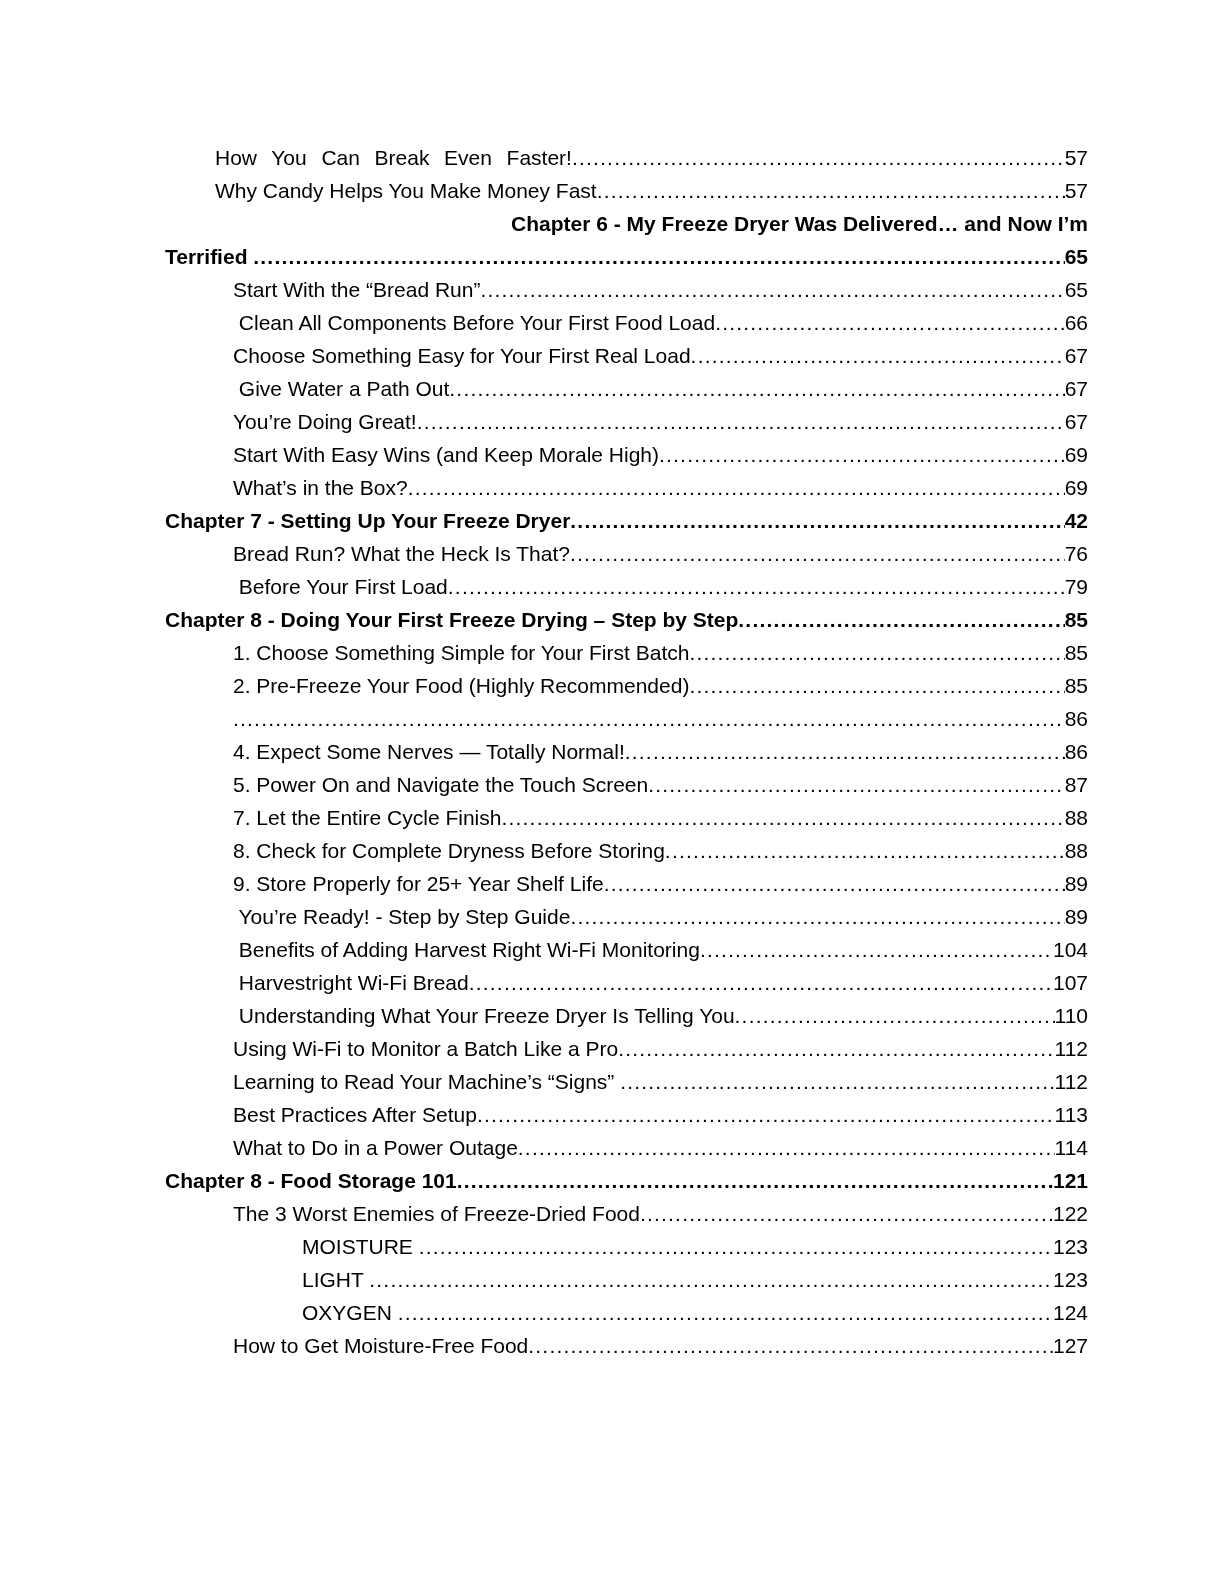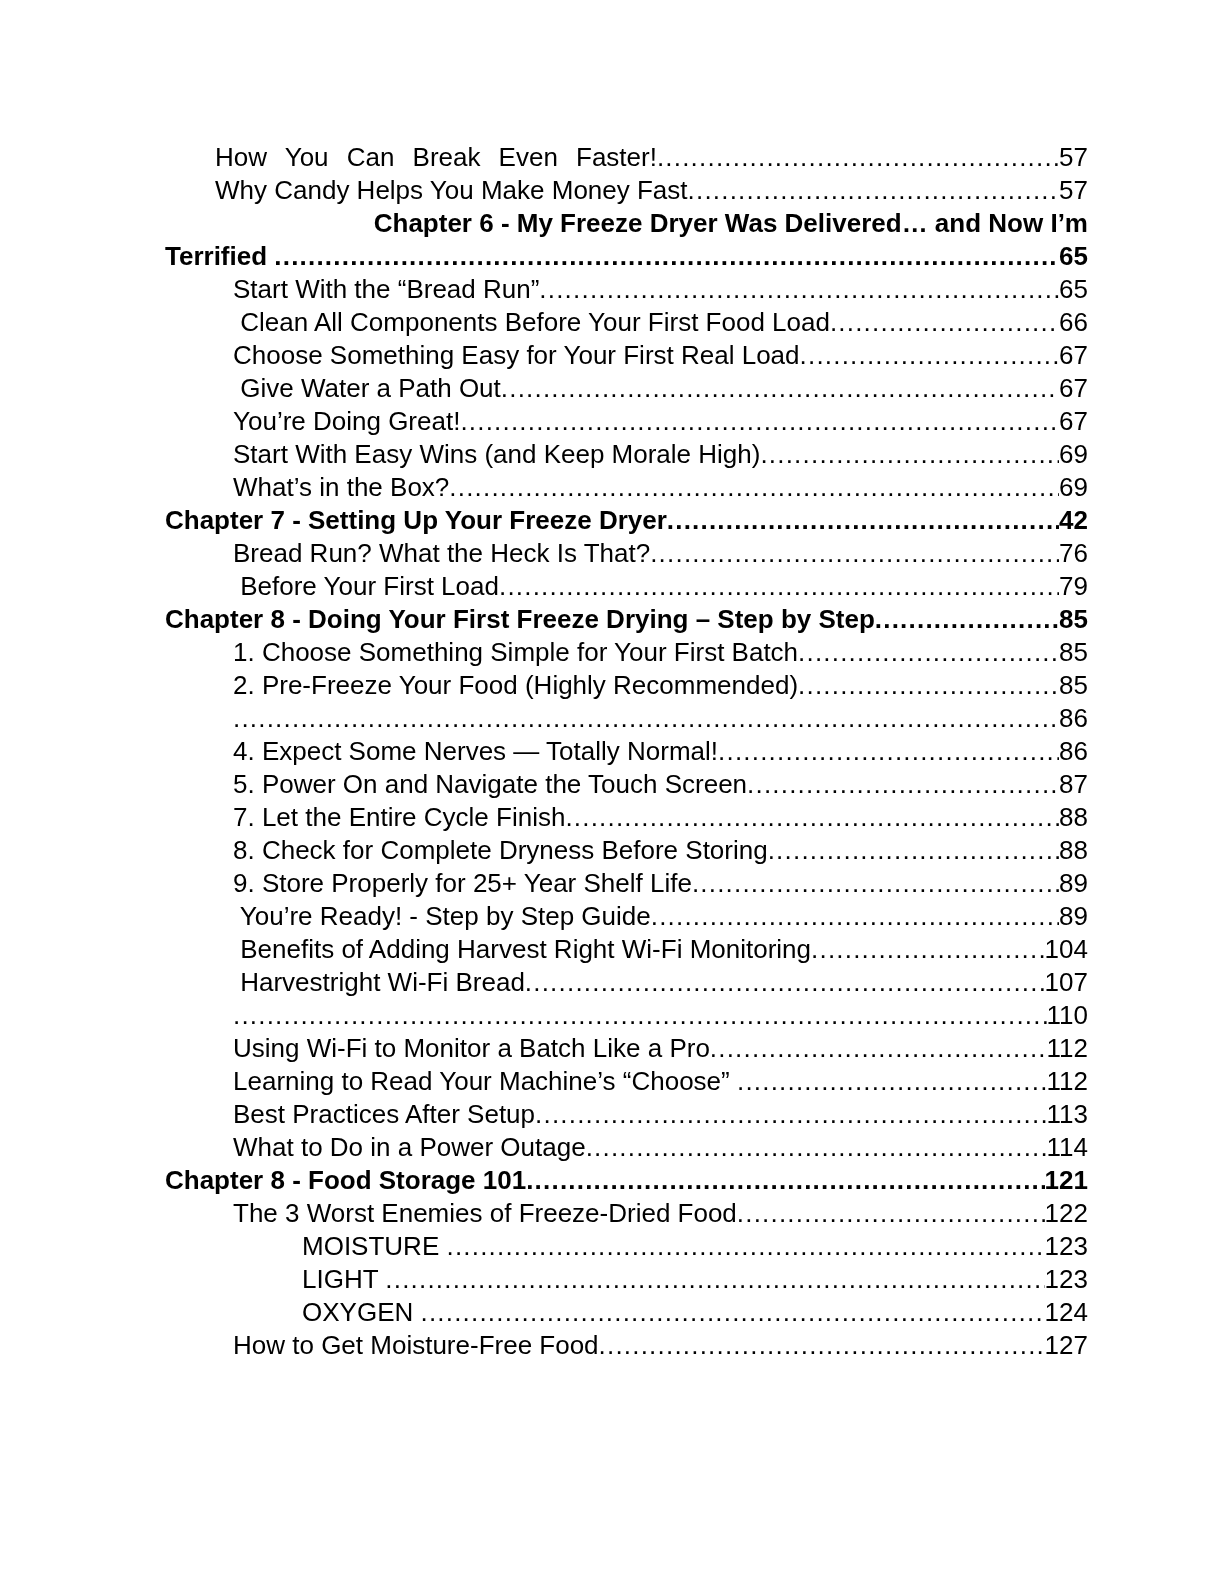--- a/index.html
+++ b/index.html
@@ -15,21 +15,21 @@
   }
   .page {
     box-sizing: border-box;
     width: 1214px;
     height: 1572px;
     padding: 141px 126px 0 165px;
     background: #ffffff;
     color: #000000;
   }
   .toc {
-    font-size: 26px;
+    font-size: 21px;
     line-height: 33px;
   }
   .row {
     display: flex;
     align-items: baseline;
   }
   .row .t {
     white-space: pre;
     flex-shrink: 0;
   }
@@ -187,30 +187,31 @@
     <span class="t"> Benefits of Adding Harvest Right Wi-Fi Monitoring</span>
     <span class="dots">............................................................................................................................................................................................................................................................................................................</span>
     <span class="p">104</span>
   </div>
       <div class="row entry">
     <span class="t"> Harvestright Wi-Fi Bread</span>
     <span class="dots">............................................................................................................................................................................................................................................................................................................</span>
     <span class="p">107</span>
   </div>
       <div class="row entry">
+    <span class="t"> Understanding What Your Freeze Dryer Is Telling You</span>
     <span class="dots">............................................................................................................................................................................................................................................................................................................</span>
     <span class="p">110</span>
   </div>
       <div class="row entry">
     <span class="t">Using Wi-Fi to Monitor a Batch Like a Pro</span>
     <span class="dots">............................................................................................................................................................................................................................................................................................................</span>
     <span class="p">112</span>
   </div>
       <div class="row entry">
-    <span class="t">Learning to Read Your Machine’s “Choose” </span>
+    <span class="t">Learning to Read Your Machine’s “Signs” </span>
     <span class="dots">............................................................................................................................................................................................................................................................................................................</span>
     <span class="p">112</span>
   </div>
       <div class="row entry">
     <span class="t">Best Practices After Setup</span>
     <span class="dots">............................................................................................................................................................................................................................................................................................................</span>
     <span class="p">113</span>
   </div>
       <div class="row entry">
     <span class="t">What to Do in a Power Outage</span>

